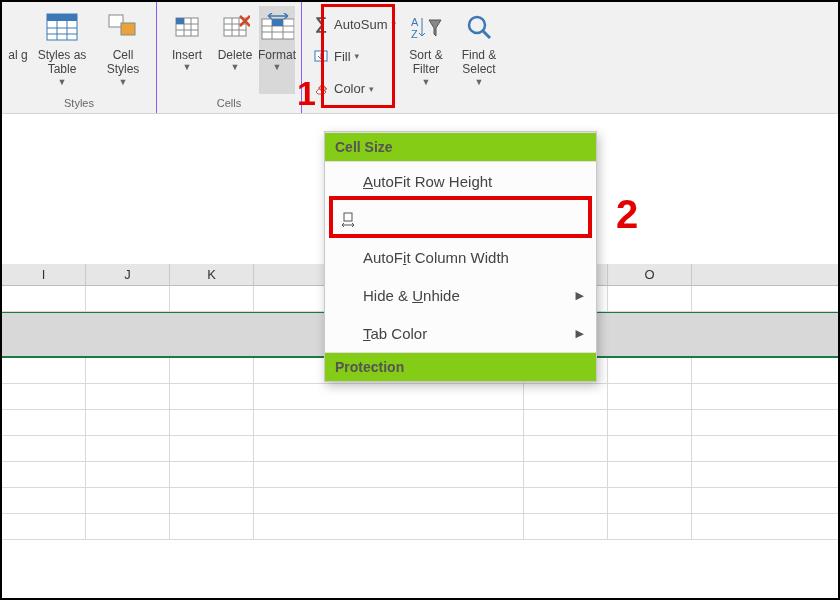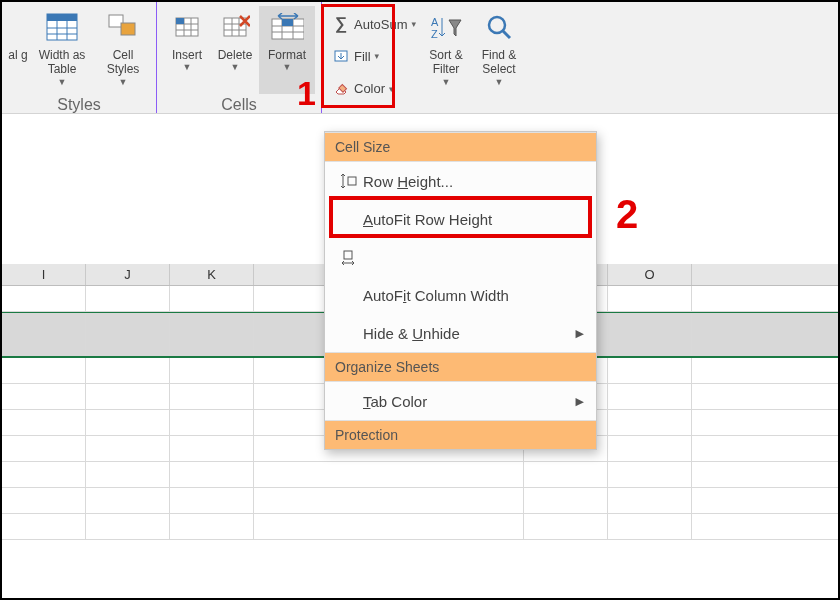--- a/index.html
+++ b/index.html
@@ -1,36 +1,36 @@
 <!DOCTYPE html>
 <html><head>
 <meta charset="utf-8">
 <style>
 *{box-sizing:border-box;margin:0;padding:0;font-family:"Segoe UI",Arial,sans-serif}
 body{background:#fff;width:840px;height:600px;overflow:hidden;position:relative;border:2px solid #000}
 .ribbon{background:#f1f1f1;height:112px;display:flex;position:relative;border-bottom:1px solid #d4d4d4}
 .grp{display:flex;flex-direction:column;align-items:center;border-right:1px solid #8b5cf6;padding:4px 6px 2px}
 .grp-btns{display:flex;flex:1}
-.grp-title{font-size:16px;color:#666;text-align:center;padding:2px 0}
+.grp-title{font-size:11px;color:#666;text-align:center;padding:2px 0}
 .big-btn{display:flex;flex-direction:column;align-items:center;justify-content:flex-start;width:58px;height:88px;padding-top:4px;cursor:pointer;font-size:12px;color:#444;text-align:center;line-height:1.2}
 .big-btn .ic{width:34px;height:34px;margin-bottom:4px;display:flex;align-items:center;justify-content:center}
 .caret{font-size:9px;color:#666}
 .small-stack{display:flex;flex-direction:column;justify-content:space-around;padding:2px 4px;font-size:13px;color:#444}
 .small-stack .row{display:flex;align-items:center;height:26px;cursor:pointer;gap:4px}
 .small-ic{width:18px;height:18px;display:inline-flex;align-items:center;justify-content:center}
 .partial{width:20px;overflow:hidden}
 .format-hi{position:absolute;left:319px;top:2px;width:74px;height:104px;border:3px solid #e30000;pointer-events:none}
 .anno1{position:absolute;left:295px;top:72px;color:#e30000;font-size:34px;font-weight:bold}
 .colhdr{height:22px;background:#e6e6e6;display:flex;border-bottom:1px solid #bdbdbd}
 .ch{flex:0 0 84px;border-right:1px solid #c9c9c9;font-size:13px;color:#333;display:flex;align-items:center;justify-content:center}
 .grid .gr{height:26px;display:flex;border-bottom:1px solid #d9d9d9}
 .grid .gc{flex:0 0 84px;border-right:1px solid #d9d9d9}
 .grid .sel{background:#d8d8d8;height:46px;border-bottom:2px solid #1a7a43;border-top:1px solid #1a7a43}
 .menu{position:absolute;left:322px;top:129px;width:273px;background:#fcfcfc;border:1px solid #c8c8c8;box-shadow:2px 4px 10px rgba(0,0,0,.25);font-size:15px;color:#444}
-.menu .sec{background:#fdba74;font-weight:400;font-size:14px;color:#555;padding:6px 10px;border-top:1px solid #e0e0e0;border-bottom:1px solid #e0e0e0}
+.menu .sec{background:#84cc16;font-weight:700;font-size:14px;color:#555;padding:6px 10px;border-top:1px solid #e0e0e0;border-bottom:1px solid #e0e0e0}
 .menu .mi{display:flex;align-items:center;height:38px;padding:0 12px 0 8px;cursor:pointer;position:relative}
 .menu .mi .micon{width:30px;display:flex;justify-content:center;color:#555}
 .menu .mi .mtxt{flex:1}
 .menu .mi .arrow{font-size:11px;color:#555}
 .u{text-decoration:underline}
 .autofit-hi{position:absolute;left:327px;top:194px;width:263px;height:42px;border:4px solid #e30000;pointer-events:none}
 .anno2{position:absolute;left:614px;top:190px;color:#e30000;font-size:40px;font-weight:bold}
 svg{display:block}
 </style>
 </head>
@@ -48,21 +48,21 @@
         <span class="ic">
           <svg width="32" height="28">
               <rect x="1" y="1" width="30" height="26" fill="#fff" stroke="#3b78b5"></rect>
               <rect x="1" y="1" width="30" height="7" fill="#3b78b5"></rect>
               <line x1="1" y1="15" x2="31" y2="15" stroke="#3b78b5"></line>
               <line x1="1" y1="21" x2="31" y2="21" stroke="#3b78b5"></line>
               <line x1="11" y1="1" x2="11" y2="27" stroke="#3b78b5"></line>
               <line x1="21" y1="1" x2="21" y2="27" stroke="#3b78b5"></line>
             </svg>
         </span>
-        <span>Width as Table</span>
+        <span>Styles as Table</span>
         <span class="caret">▼</span>
       </div>
       <div class="big-btn" style="width:54px">
         <span class="ic">
           <svg width="30" height="26">
               <rect x="1" y="1" width="14" height="12" fill="#fff" stroke="#888"></rect>
               <rect x="13" y="9" width="14" height="12" fill="#e8a33d" stroke="#888"></rect>
             </svg>
         </span>
         <span>Cell Styles</span>
@@ -95,21 +95,21 @@
               <line x1="4" y1="10" x2="26" y2="10" stroke="#888"></line>
               <line x1="4" y1="16" x2="26" y2="16" stroke="#888"></line>
               <line x1="12" y1="4" x2="12" y2="22" stroke="#888"></line>
               <line x1="19" y1="4" x2="19" y2="22" stroke="#888"></line>
               <path d="M20 2 L30 12 M30 2 L20 12" stroke="#d24726" stroke-width="2.5"></path>
             </svg>
         </span>
         <span>Delete</span>
         <span class="caret">▼</span>
       </div>
-      <div class="big-btn" style="width:56px;background:#d8d8d8">
+      <div class="big-btn" style="width:36px;background:#d8d8d8">
         <span class="ic">
           <svg width="36" height="28">
               <rect x="2" y="6" width="32" height="20" fill="#fff" stroke="#888"></rect>
               <line x1="2" y1="13" x2="34" y2="13" stroke="#888"></line>
               <line x1="2" y1="19" x2="34" y2="19" stroke="#888"></line>
               <line x1="12" y1="6" x2="12" y2="26" stroke="#888"></line>
               <line x1="23" y1="6" x2="23" y2="26" stroke="#888"></line>
               <rect x="12" y="6" width="11" height="7" fill="#3b78b5"></rect>
               <path d="M8 3 L28 3 M8 3 L12 0 M8 3 L12 6 M28 3 L24 0 M28 3 L24 6" stroke="#3b78b5" stroke-width="1.5" fill="none"></path>
             </svg>
@@ -262,50 +262,40 @@
       <div class="gc"></div>
       <div class="gc" style="flex-basis:270px"></div>
       <div class="gc"></div>
       <div class="gc"></div>
     </div>
 </div>
 
 <div class="menu">
   <div class="sec">Cell Size</div>
   <div class="mi">
-    <span class="micon">
-      <svg width="20" height="20">
-          <path d="M5 3 L5 17 M3 5 L5 3 L7 5 M3 15 L5 17 L7 15" stroke="#555" fill="none"></path>
-          <rect x="10" y="6" width="8" height="8" fill="none" stroke="#555"></rect>
-        </svg>
-    </span>
-    <span class="mtxt">Row <span class="u">H</span>eight...</span>
-  </div>
-  <div class="mi">
     <span class="micon"></span>
     <span class="mtxt"><span class="u">A</span>utoFit Row Height</span>
   </div>
   <div class="mi">
     <span class="micon">
       <svg width="20" height="20">
           <rect x="6" y="4" width="8" height="8" fill="none" stroke="#555"></rect>
           <path d="M4 16 L16 16 M6 14 L4 16 L6 18 M14 14 L16 16 L14 18" stroke="#555" fill="none"></path>
         </svg>
     </span>
   </div>
   <div class="mi">
     <span class="micon"></span>
     <span class="mtxt">AutoF<span class="u">i</span>t Column Width</span>
   </div>
   <div class="mi">
     <span class="micon"></span>
     <span class="mtxt">Hide &amp; <span class="u">U</span>nhide</span>
     <span class="arrow">▶</span>
   </div>
-  <div class="sec">Organize Sheets</div>
   <div class="mi">
     <span class="micon"></span>
     <span class="mtxt"><span class="u">T</span>ab Color</span>
     <span class="arrow">▶</span>
   </div>
   <div class="sec" style="border-bottom:none">Protection</div>
 </div>
 
 <div class="autofit-hi"></div>
 <div class="anno2">2</div>

